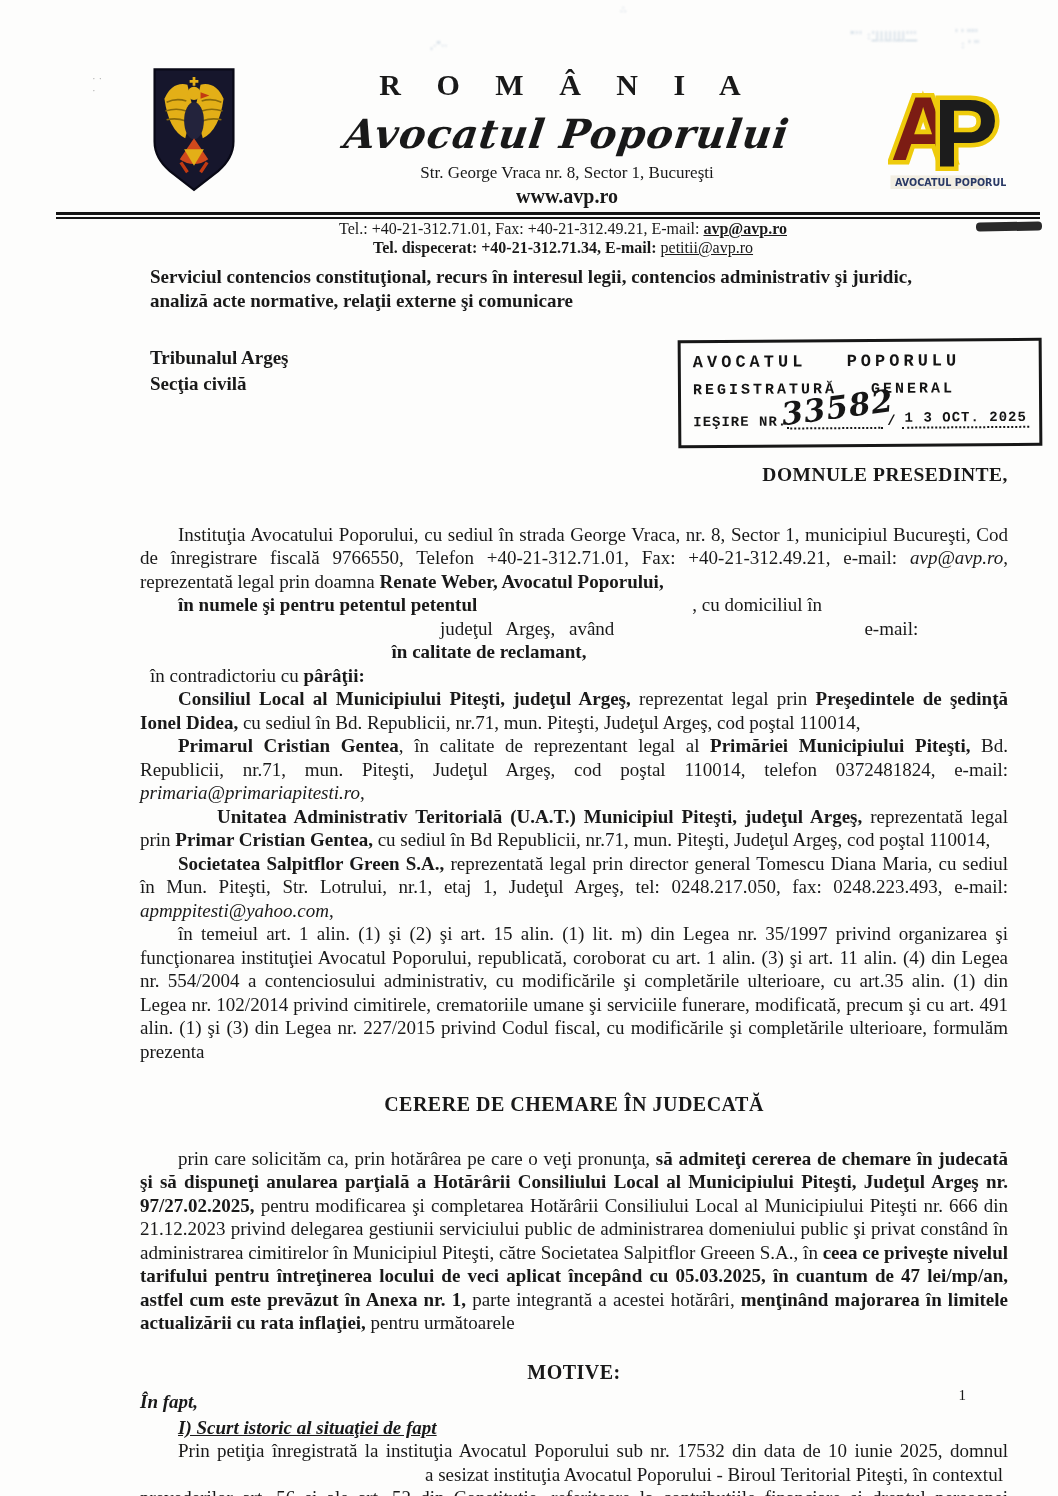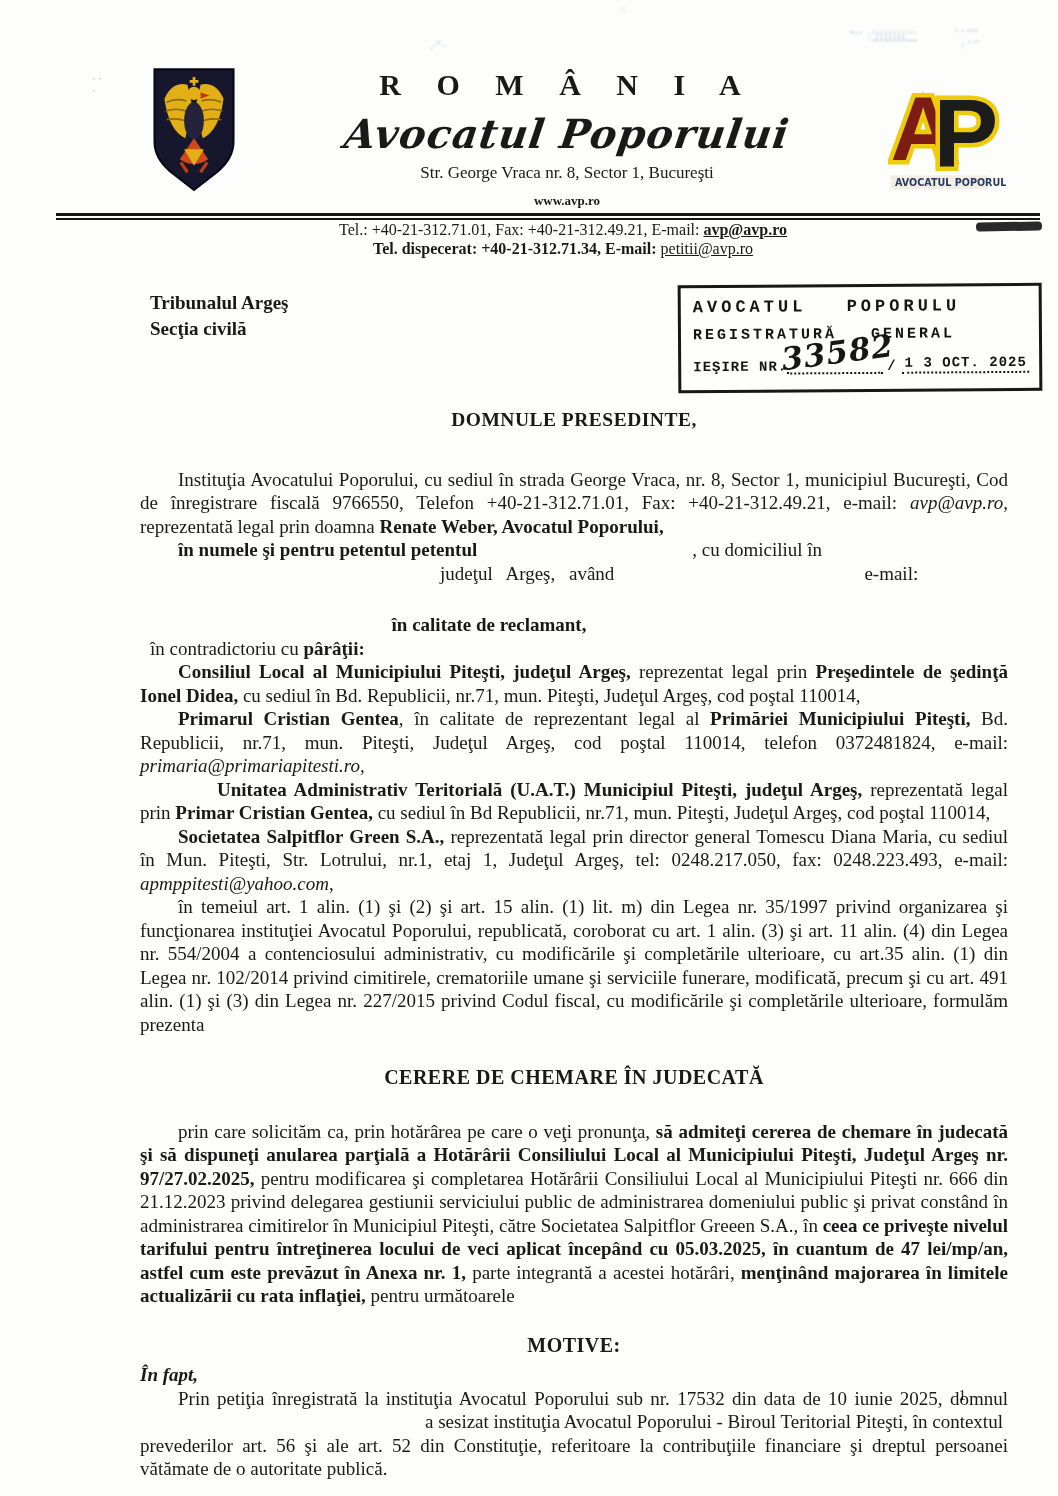--- a/index.html
+++ b/index.html
@@ -30,21 +30,21 @@
     font-family: "Liberation Serif", serif;
   }
   .script-title {
     margin-top: 8px;
     font-size: 40px; font-style: italic; font-weight: 600;
     font-family: "DejaVu Serif", serif;
     transform: skewX(-8deg);
     letter-spacing: 1px;
   }
   .address { margin-top: 6px; font-size: 17px; font-weight: 400; }
-  .website { margin-top: 10px; font-size: 13px; font-weight: bold; }
+  .website { margin-top: 2px; font-size: 20px; font-weight: bold; }
   .ap-logo-box { width: 130px; flex: 0 0 130px; padding-top: 10px; }
 
   .double-rule {
     margin: 4px 18px 0 56px;
     border-top: 3px solid #151515;
     border-bottom: 2px solid #151515;
     height: 7px;
   }
 
   .contact-line { text-align: center; font-size: 16px; padding-left: 68px; margin-top: 1px; }
@@ -77,27 +77,27 @@
     position: absolute; left: -6px; top: -26px;
     font-family: "DejaVu Serif", serif;
     font-style: italic; font-weight: bold; font-size: 31px;
     transform: rotate(-7deg); letter-spacing: 1px; color: #161616;
   }
   .stamp-date { display: inline-block; border-bottom: 2px dotted #171717; margin-left: 6px; padding: 0 2px 1px 2px; font-weight: bold; text-align: right; }
   .stamp-sep { margin-left: 4px; }
 
   
   .body { margin: 0 50px 0 140px; font-size: 19px; line-height: 23.5px; }
-  .salutation { text-align: center; font-size: 19.5px; font-weight: bold; letter-spacing: .5px; margin-top: 16px; }
+  .salutation { text-align: right; font-size: 19.5px; font-weight: bold; letter-spacing: .5px; margin-top: 16px; }
   p.bp { text-align: justify; }
   .indent { text-indent: 38px; }
   .line { white-space: nowrap; }
   .gap { display: inline-block; }
   .pet2 { word-spacing: 9px; }
-  .center-line { text-align: center; white-space: normal; margin-top: 28px; }
+  .center-line { text-align: center; white-space: normal; }
   .mt36 { margin-top: 36px; }
   .mt12 { margin-top: 0; }
   .h-center {
     text-align: center; font-weight: bold; font-size: 20px; letter-spacing: .5px;
     margin-top: 30px; margin-bottom: 30px;
   }
   .h-motive { margin-top: 26px; margin-bottom: 6px; }
   .in-fapt { font-weight: bold; font-style: italic; font-size: 19px; }
   .sec-title { font-weight: bold; font-style: italic; text-decoration: underline; text-indent: 38px; margin-top: 2px; }
   .facts-l1 { text-align: justify; text-align-last: justify; text-indent: 38px; }
@@ -153,20 +153,21 @@
 
   <div class="double-rule"></div>
 
   <div class="contact-line">
     <span>Tel.: +40-21-312.71.01, Fax: +40-21-312.49.21, E-mail: </span><span class="em-bold">avp@avp.ro</span>
   </div>
   <div class="contact-line second">
     <span>Tel. dispecerat: +40-21-312.71.34, E-mail: </span><span class="em-ul">petitii@avp.ro</span>
   </div>
 
+  <p class="service-line">Serviciul contencios constituţional, recurs în interesul legii, contencios administrativ şi juridic, analiză acte normative, relaţii externe şi comunicare</p>
 
   <div class="court-stamp-row">
     <div class="court">
       <div>Tribunalul Argeş</div>
       <div>Secţia civilă</div>
     </div>
     <div class="stamp">
       <div class="stamp-l1">AVOCATUL POPORULU</div>
       <div class="stamp-l2">REGISTRATURĂ GENERAL</div>
       <div class="stamp-l3">
@@ -198,20 +199,21 @@
 
     <p class="bp indent mt12"><span>în temeiul art. 1 alin. (1) şi (2) şi art. 15 alin. (1) lit. m) din Legea nr. 35/1997 privind organizarea şi funcţionarea instituţiei Avocatul Poporului, republicată, coroborat cu art. 1 alin. (3) şi art. 11 alin. (4) din Legea nr. 554/2004 a contenciosului administrativ, cu modificările şi completările ulterioare, cu art.35 alin. (1) din Legea nr. 102/2014 privind cimitirele, crematoriile umane şi serviciile funerare, modificată, precum şi cu art. 491 alin. (1) şi (3) din Legea nr. 227/2015 privind Codul fiscal, cu modificările şi completările ulterioare, formulăm prezenta</span></p>
 
     <h2 class="h-center">CERERE DE CHEMARE ÎN JUDECATĂ</h2>
 
     <p class="bp indent"><span>prin care solicităm ca, prin hotărârea pe care o veţi pronunţa, </span><span style="font-weight: bold;">să admiteţi cererea de chemare în judecată şi să dispuneţi anularea parţială a Hotărârii Consiliului Local al Municipiului Piteşti, Judeţul Argeş nr. 97/27.02.2025,</span><span> pentru modificarea şi completarea Hotărârii Consiliului Local al Municipiului Piteşti nr. 666 din 21.12.2023 privind delegarea gestiunii serviciului public de administrarea domeniului public şi privat constând în administrarea cimitirelor în Municipiul Piteşti, către Societatea Salpitflor Greeen S.A., în </span><span style="font-weight: bold;">ceea ce priveşte nivelul tarifului pentru întreţinerea locului de veci aplicat începând cu 05.03.2025, în cuantum de 47 lei/mp/an, astfel cum este prevăzut în Anexa nr. 1,</span><span> parte integrantă a acestei hotărâri, </span><span style="font-weight: bold;">menţinând majorarea în limitele actualizării cu rata inflaţiei,</span><span> pentru următoarele</span></p>
 
     <h2 class="h-center h-motive">MOTIVE:</h2>
 
     <div class="in-fapt">În fapt,</div>
+    <div class="sec-title">I) Scurt istoric al situaţiei de fapt</div>
 
     <div class="facts-l1"><span>Prin petiţia înregistrată la instituţia Avocatul Poporului sub nr. 17532 din data de 10 iunie 2025, domnul</span></div>
     <div class="line"><span class="gap" style="width: 285px;"></span><span>a sesizat instituţia Avocatul Poporului - Biroul Teritorial Piteşti, în contextul</span></div>
     <p class="bp"><span>prevederilor art. 56 şi ale art. 52 din Constituţie, referitoare la contribuţiile financiare şi dreptul persoanei vătămate de o autoritate publică.</span></p>
 
   </div>
 
   <div class="page-number">1</div>
 
 </div>

